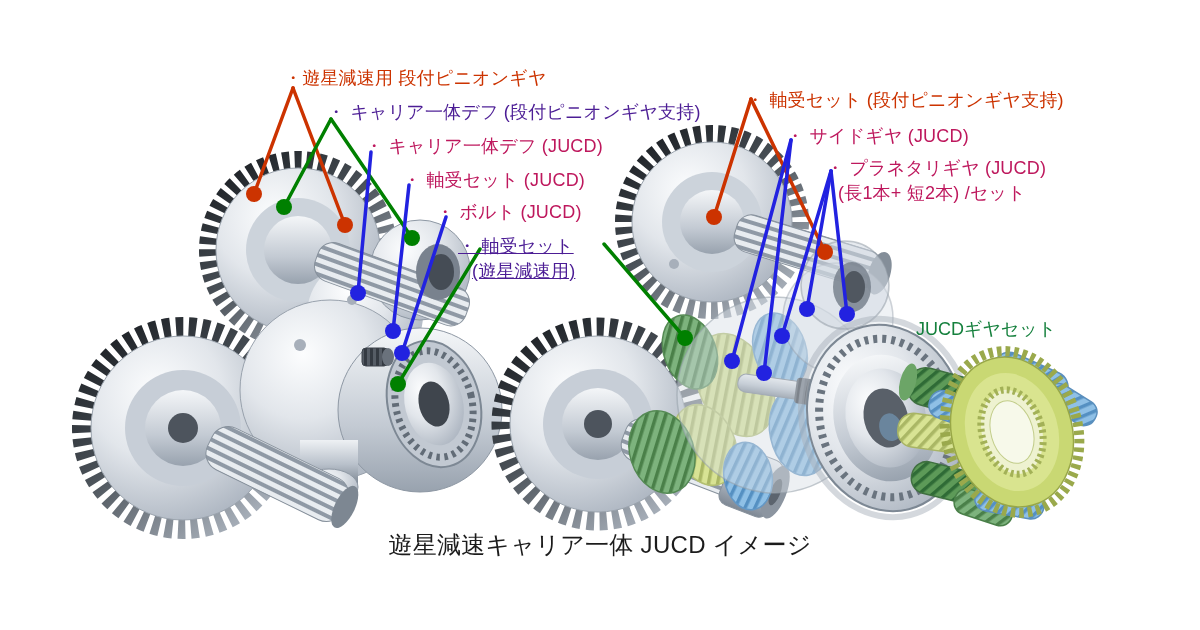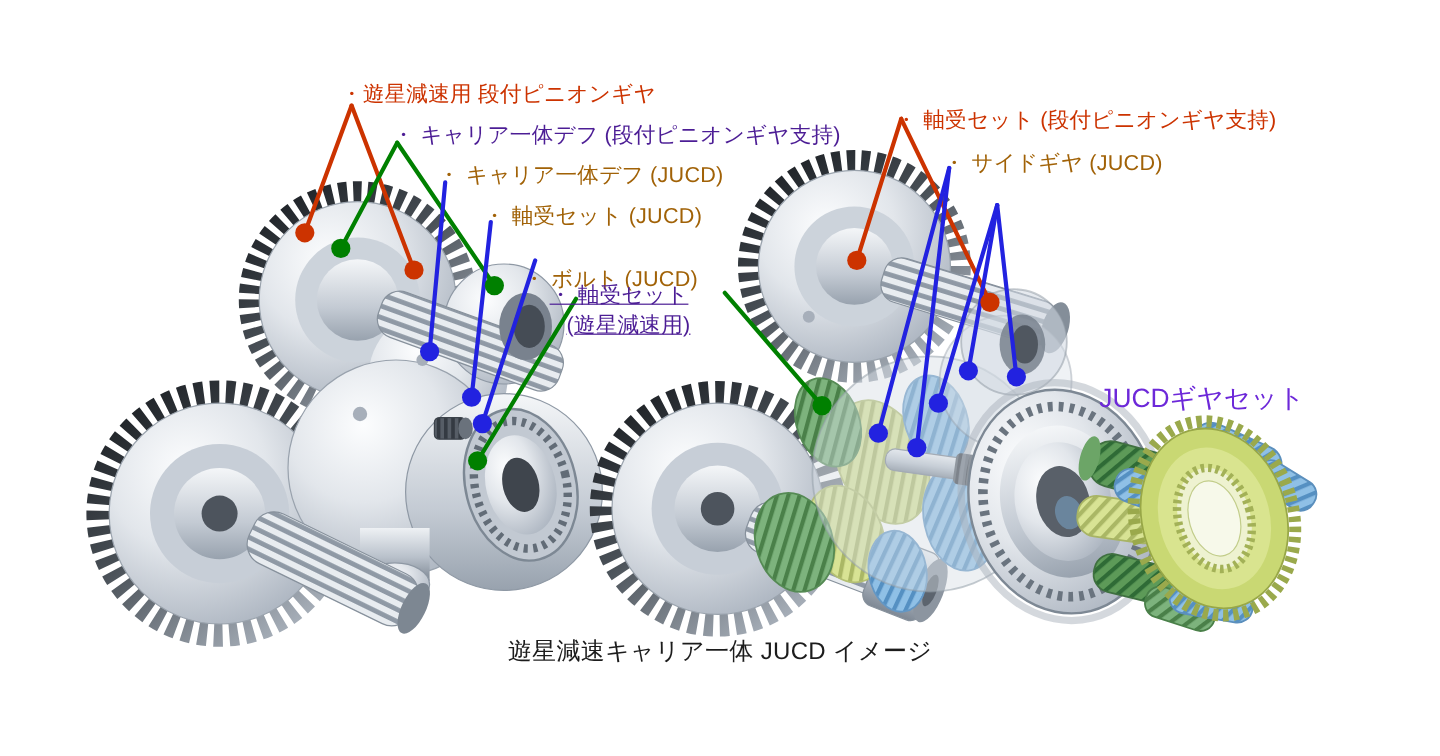--- a/index.html
+++ b/index.html
@@ -11,25 +11,25 @@
   #stage{position:absolute;inset:0;width:1200px;height:462px;}
   .illus{position:absolute;left:0;top:0;}
   .lbl{
     position:absolute;white-space:nowrap;
     font-size:18px;line-height:25px;font-weight:400;
     letter-spacing:0.2px;
   }
   .lbl .l2{display:block;}
   .c-red{color:#cc3300;}
   .c-green{color:#4c1d95;}
-  .c-blue{color:#a16207;}
-  .gearset-lbl{position:absolute;left:916px;top:317px;font-size:22px;color:#6d28d9;white-space:nowrap;}
+  .c-blue{color:#be185d;}
+  .gearset-lbl{position:absolute;left:916px;top:317px;font-size:18px;color:#15803d;white-space:nowrap;}
   .caption{
     position:absolute;left:0;top:529px;width:1200px;text-align:center;
-    font-size:20px;color:#1c1c1c;letter-spacing:0.3px;
+    font-size:24px;color:#1c1c1c;letter-spacing:0.3px;
   }
 </style>
 </head>
 <body>
 
 <div id="stage">
 
   <svg class="illus" width="1200" height="630" viewBox="0 0 1200 630">
     <defs>
       <radialGradient id="gSteel" cx="35%" cy="30%" r="80%">
@@ -282,29 +282,33 @@
   </svg>
 
   <div class="lbl c-red" style="left:284px;top:66px;">・遊星減速用 段付ピニオンギヤ</div>
 
   <div class="lbl c-green" style="left:327px;top:100px;">・ キャリア一体デフ (段付ピニオンギヤ支持)</div>
 
   <div class="lbl c-blue" style="left:365px;top:134px;">・ キャリア一体デフ (JUCD)</div>
 
   <div class="lbl c-blue" style="left:403px;top:168px;">・ 軸受セット (JUCD)</div>
 
-  <div class="lbl c-blue" style="left:436px;top:200px;margin-top:20px;">・ ボルト (JUCD)</div>
+  <div class="lbl c-blue" style="left:436px;top:200px;">・ ボルト (JUCD)</div>
 
   <div class="lbl c-green" style="left:458px;top:234px;text-decoration:underline;">
     <span>・ 軸受セット</span>
     <span class="l2" style="padding-left:14px;">(遊星減速用)</span>
   </div>
 
   <div class="lbl c-blue" style="left:786px;top:124px;">・ サイドギヤ (JUCD)</div>
 
   <div class="lbl c-red" style="left:746px;top:88px;">・ 軸受セット (段付ピニオンギヤ支持)</div>
 
+  <div class="lbl c-blue" style="left:826px;top:156px;">
+    <span>・ プラネタリギヤ (JUCD)</span>
+    <span class="l2" style="padding-left:12px;">(長1本+ 短2本) /セット</span>
+  </div>
 
   <div class="gearset-lbl">JUCDギヤセット</div>
 
   <div class="caption">遊星減速キャリア一体 JUCD イメージ</div>
 
 </div>
 
 </body></html>

